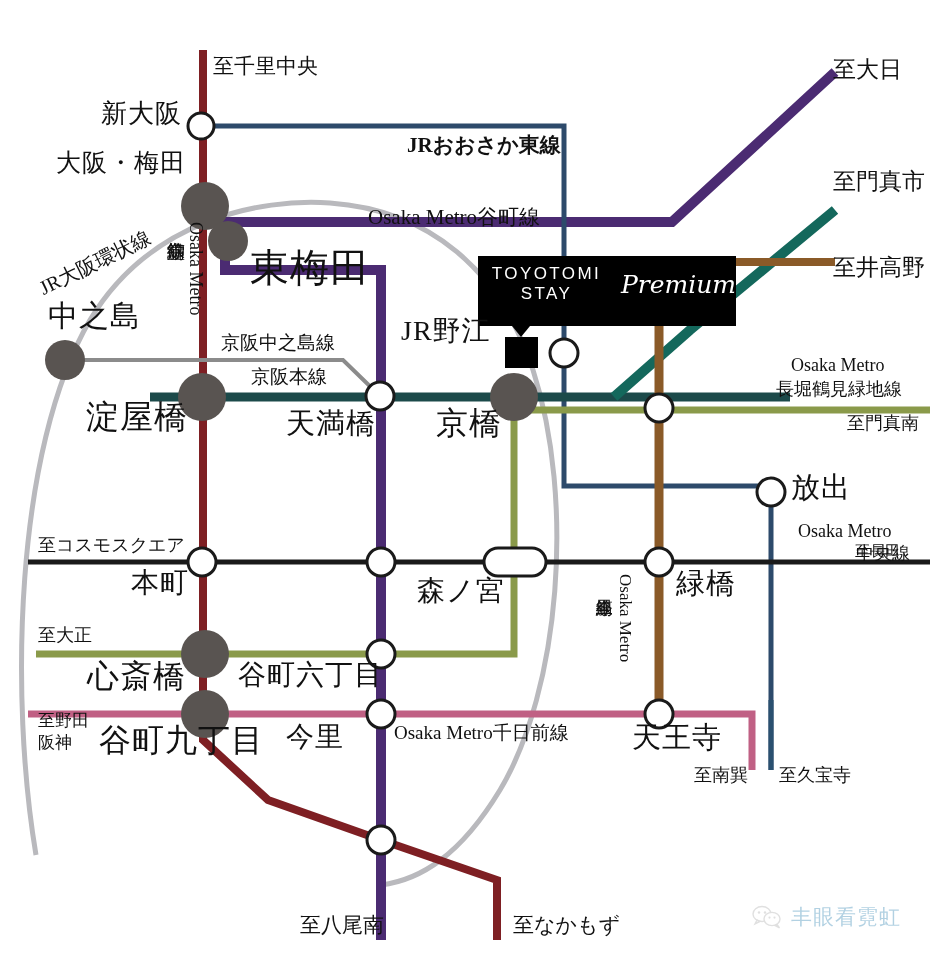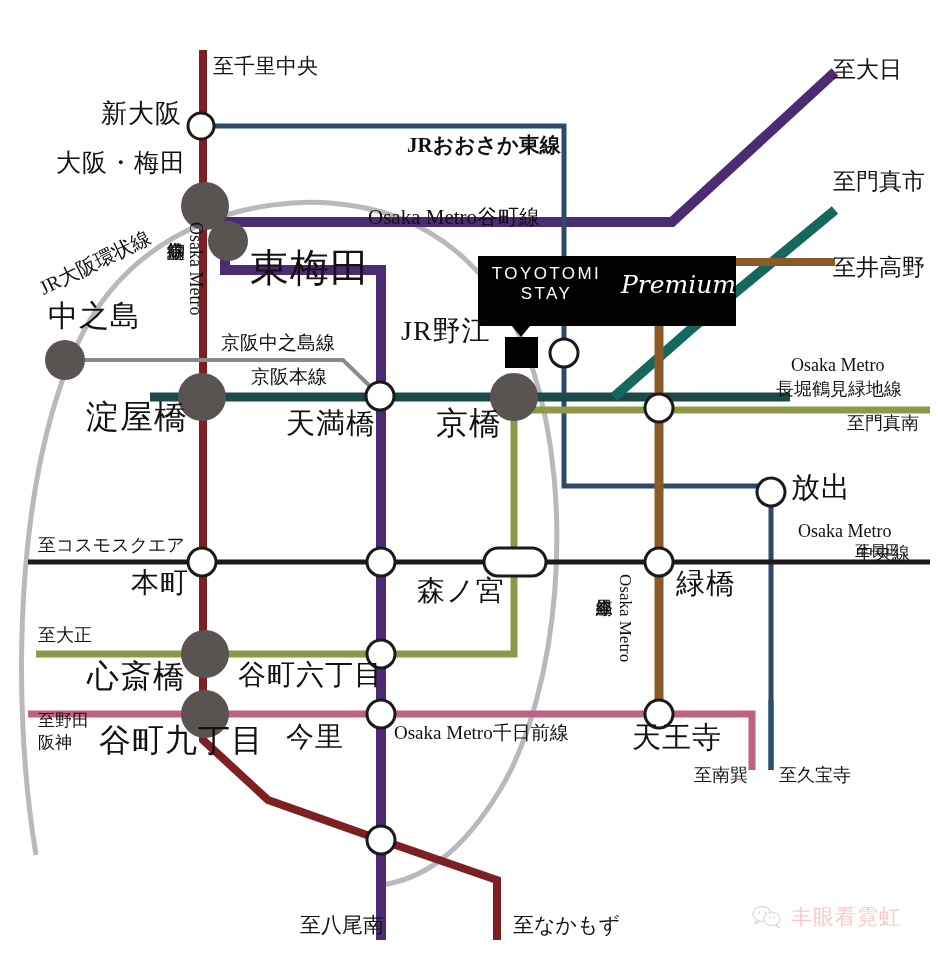--- a/index.html
+++ b/index.html
@@ -14,21 +14,21 @@
   .ln-sm{font-size:16px;color:#111;}
   .ln-xs{font-size:15px;color:#111;}
   .vtx{writing-mode:vertical-rl;text-orientation:upright;}
   .vtx-mix{writing-mode:vertical-rl;}
   .rot-loop{transform-origin:left top;}
   #logo-box{position:absolute;background:#000000;color:#fff;text-align:center;}
   #logo-line1{font-size:17px;letter-spacing:2.4px;font-family:"Liberation Sans","DejaVu Sans",sans-serif;}
   #logo-prem{font-family:"DejaVu Serif",serif;font-style:italic;font-size:25px;letter-spacing:0px;}
   #logo-line2{font-size:12px;letter-spacing:2.6px;font-family:"Liberation Sans","DejaVu Sans",sans-serif;margin-top:5px;}
   #watermark{position:absolute;display:flex;align-items:center;gap:9px;opacity:.30;}
-  #wm-text{font-size:21px;color:#ef4444;font-family:"DejaVu Sans",sans-serif;letter-spacing:1px;}
+  #wm-text{font-size:21px;color:#0369a1;font-family:"DejaVu Sans",sans-serif;letter-spacing:1px;}
 </style>
 </head>
 <body>
 
 <div id="map-root">
 
   <svg id="map-svg" viewBox="0 0 938 954">
 
     <path d="M 36 855 C 10 700 14 450 90 320 C 150 220 260 198 330 203 C 430 210 500 270 533 370 C 575 500 560 690 500 790 C 460 856 420 880 381 885" fill="none" stroke="#b9b9bd" stroke-width="5"></path>
 

